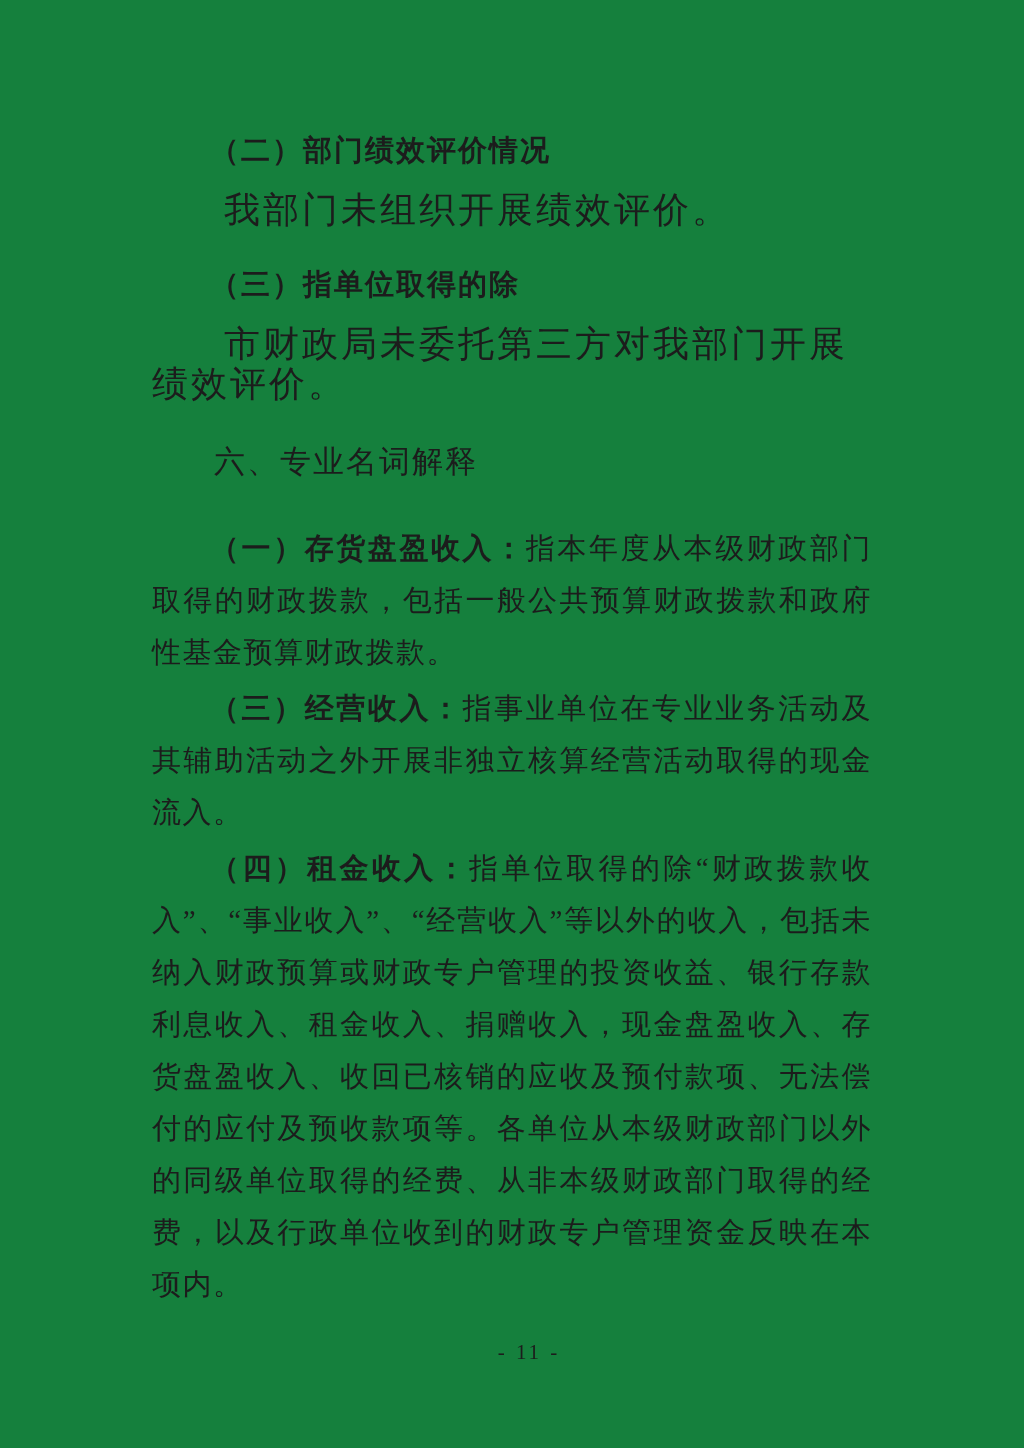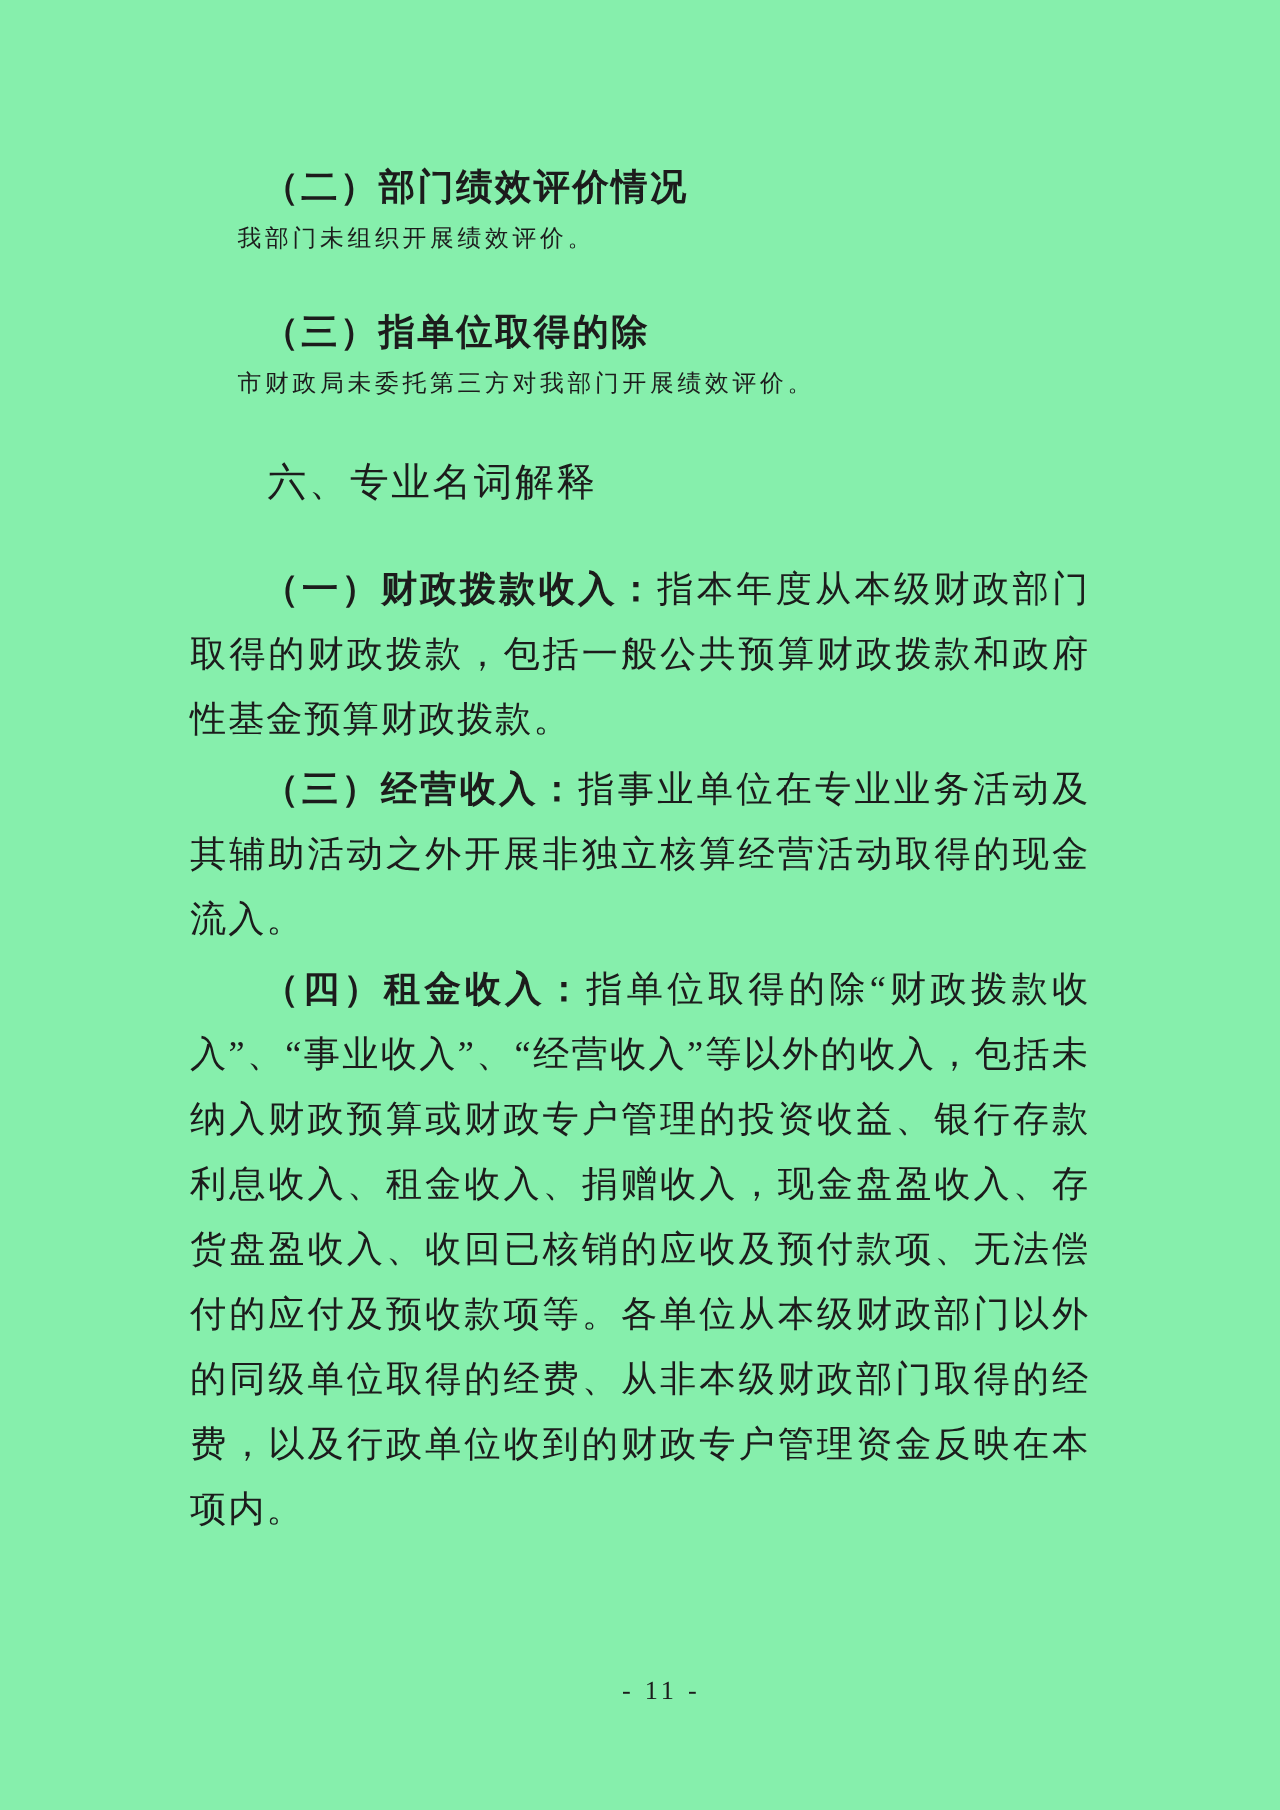--- a/index.html
+++ b/index.html
@@ -9,43 +9,43 @@
   body {
     width: 1024px;
     height: 1448px;
     position: relative;
     font-family: "Liberation Serif", "DejaVu Serif", serif;
     color: #1c1c1c;
   }
   .page {
     position: absolute;
     inset: 0;
-    background: #86efac;
+    background: #15803d;
     overflow: hidden;
   }
   .content {
     position: absolute;
     top: 130px;
     left: 152px;
     width: 720px;
   }
   .sub-heading {
     font-size: 29px;
     line-height: 40px;
     font-weight: bold;
     text-indent: 2em;
     letter-spacing: 2px;
   }
   .sub-heading.second { margin-top: 34px; }
   .plain-para {
-    font-size: 19px;
+    font-size: 36px;
     line-height: 40px;
     text-indent: 2em;
     letter-spacing: 3px;
-    margin-top: 2px;
+    margin-top: 20px;
   }
   .section-title {
     font-family: "Liberation Sans", "DejaVu Sans", sans-serif;
     font-size: 31px;
     line-height: 44px;
     font-weight: normal;
     text-indent: 2em;
     letter-spacing: 2px;
     margin-top: 36px;
   }
@@ -86,21 +86,21 @@
 
     <div class="sub-heading second">（三）指单位取得的除</div>
 
     <div class="plain-para">市财政局未委托第三方对我部门开展绩效评价。</div>
 
     <div class="section-title">六、专业名词解释</div>
 
     <div class="glossary">
 
       <p class="term-para">
-        <span class="term-lead">（一）财政拨款收入：</span><span>指本年度从本级财政部门取得的财政拨款，包括一般公共预算财政拨款和政府性基金预算财政拨款。</span>
+        <span class="term-lead">（一）存货盘盈收入：</span><span>指本年度从本级财政部门取得的财政拨款，包括一般公共预算财政拨款和政府性基金预算财政拨款。</span>
       </p>
 
 
       <p class="term-para">
         <span class="term-lead">（三）经营收入：</span><span>指事业单位在专业业务活动及其辅助活动之外开展非独立核算经营活动取得的现金流入。</span>
       </p>
 
       <p class="term-para">
         <span class="term-lead">（四）租金收入：</span><span>指单位取得的除“财政拨款收入”、“事业收入”、“经营收入”等以外的收入，包括未纳入财政预算或财政专户管理的投资收益、银行存款利息收入、租金收入、捐赠收入，现金盘盈收入、存货盘盈收入、收回已核销的应收及预付款项、无法偿付的应付及预收款项等。各单位从本级财政部门以外的同级单位取得的经费、从非本级财政部门取得的经费，以及行政单位收到的财政专户管理资金反映在本项内。</span>
       </p>

